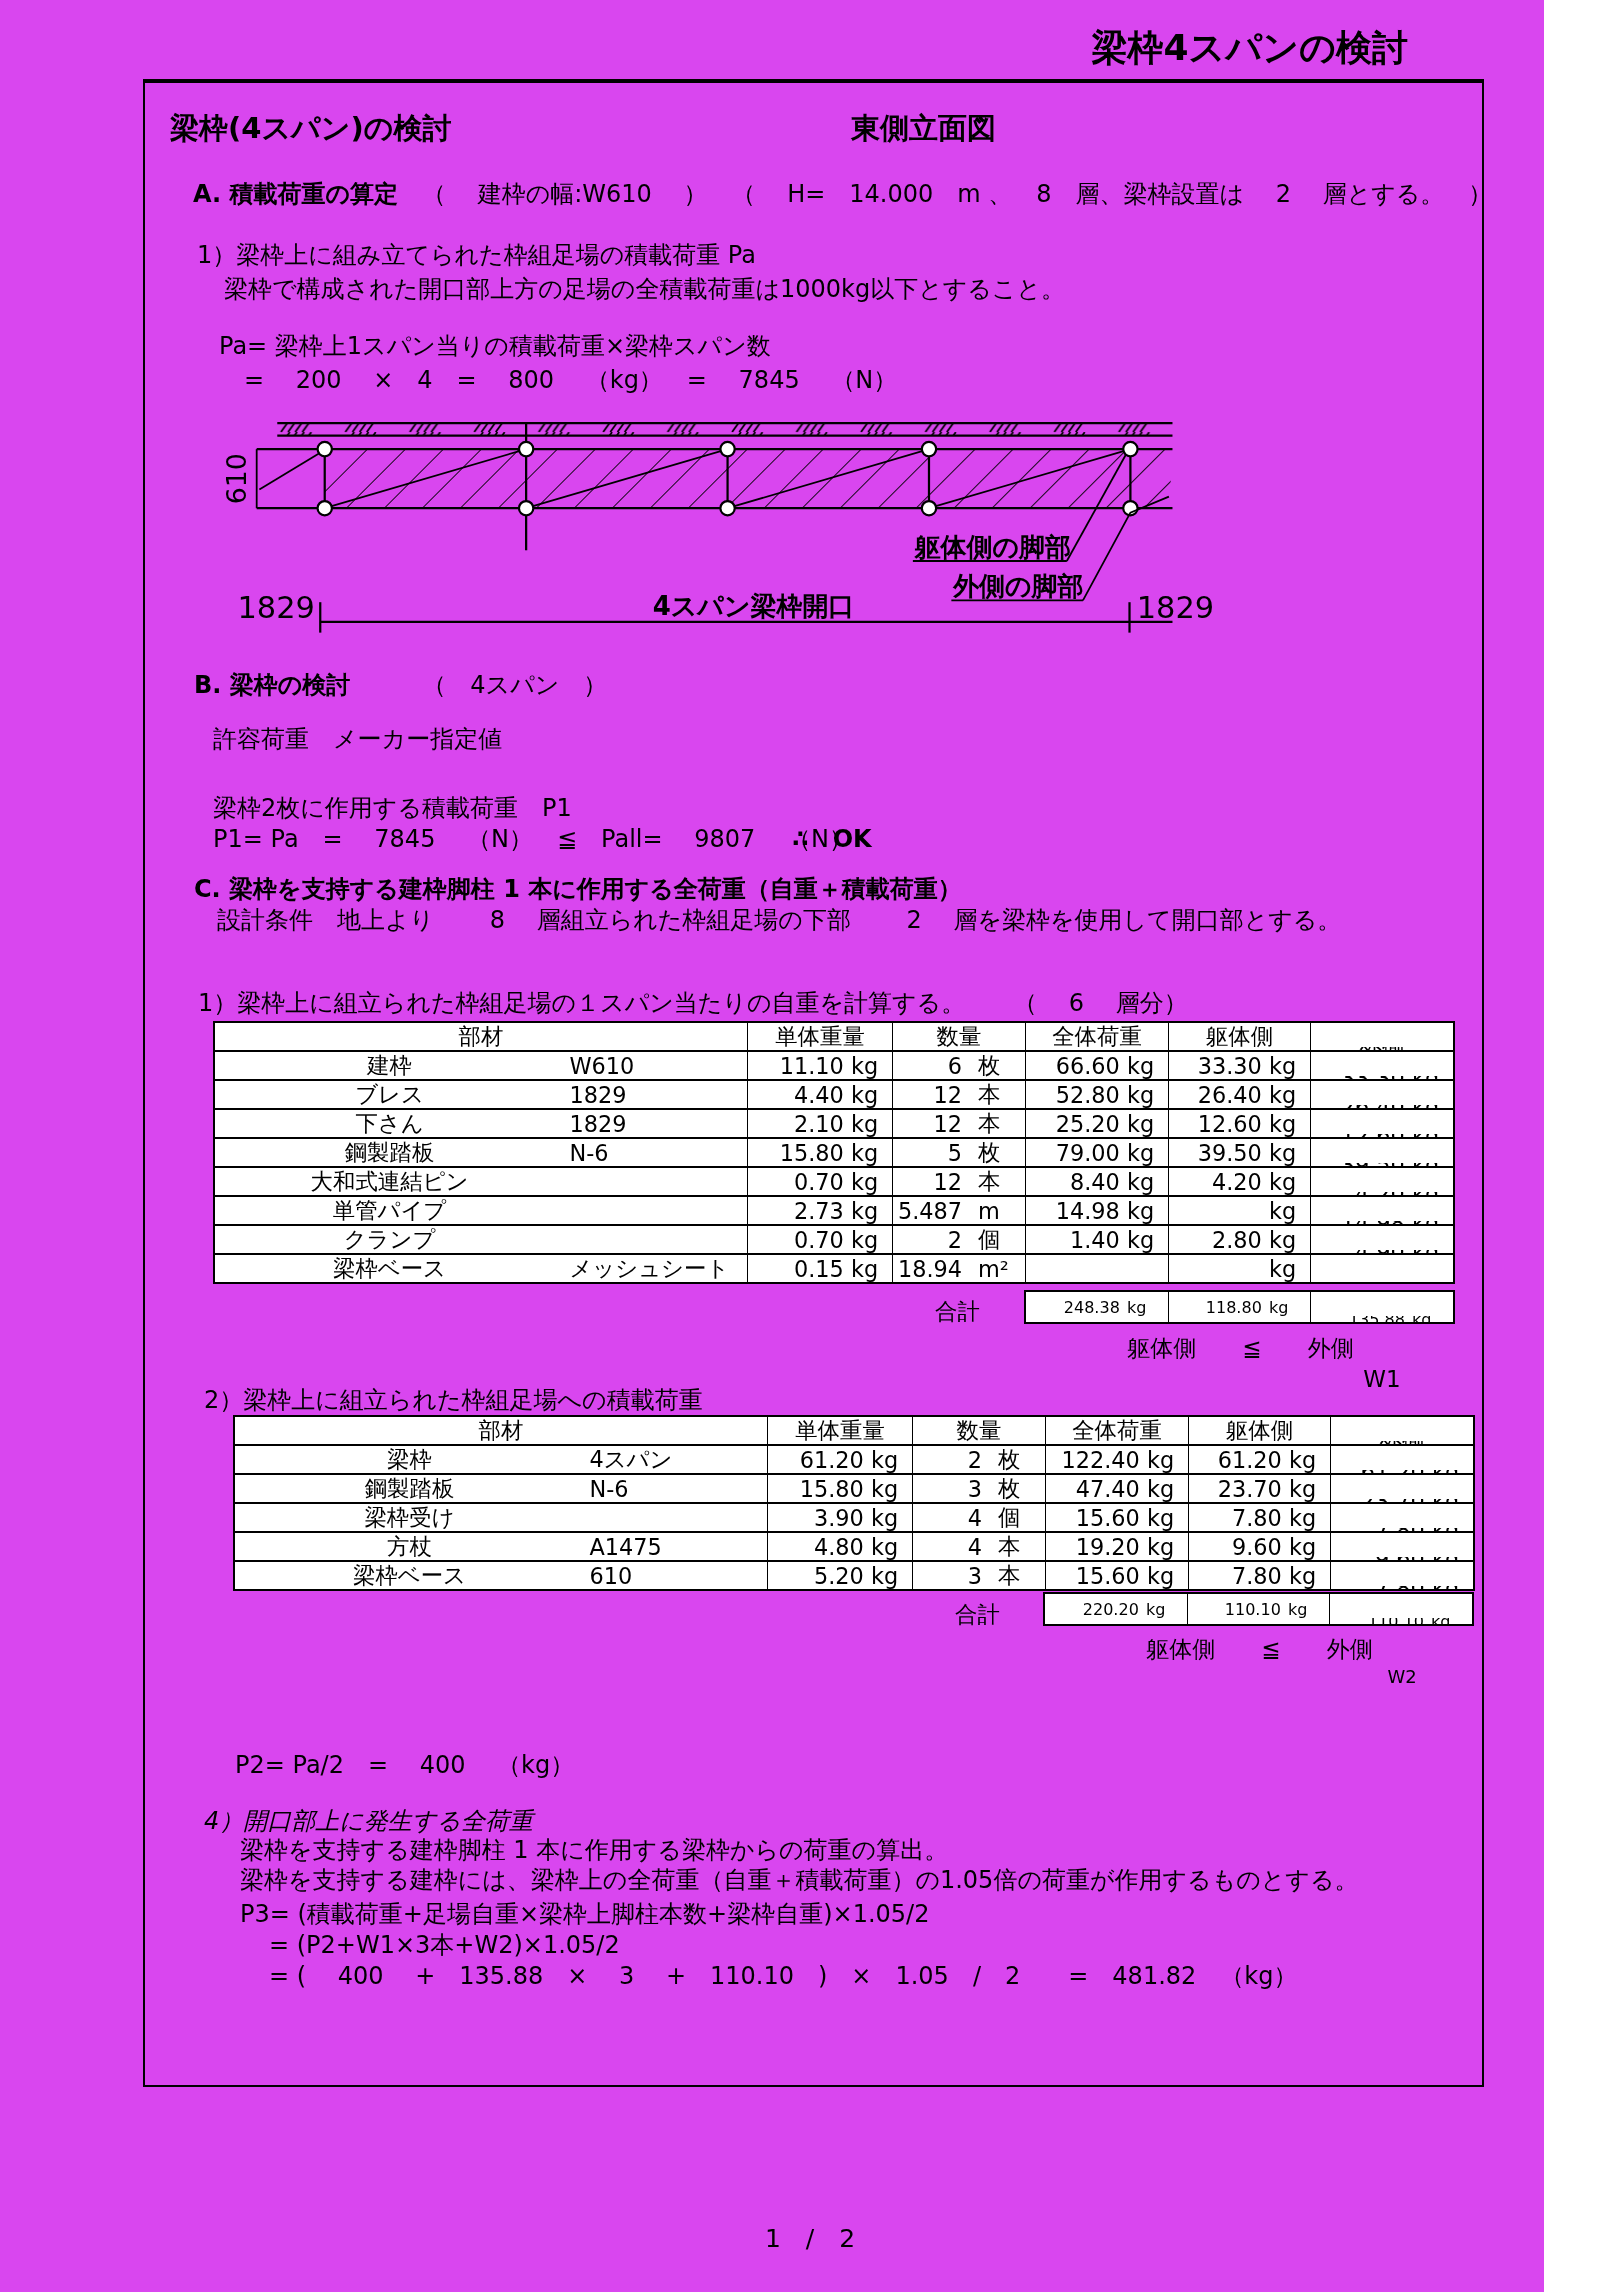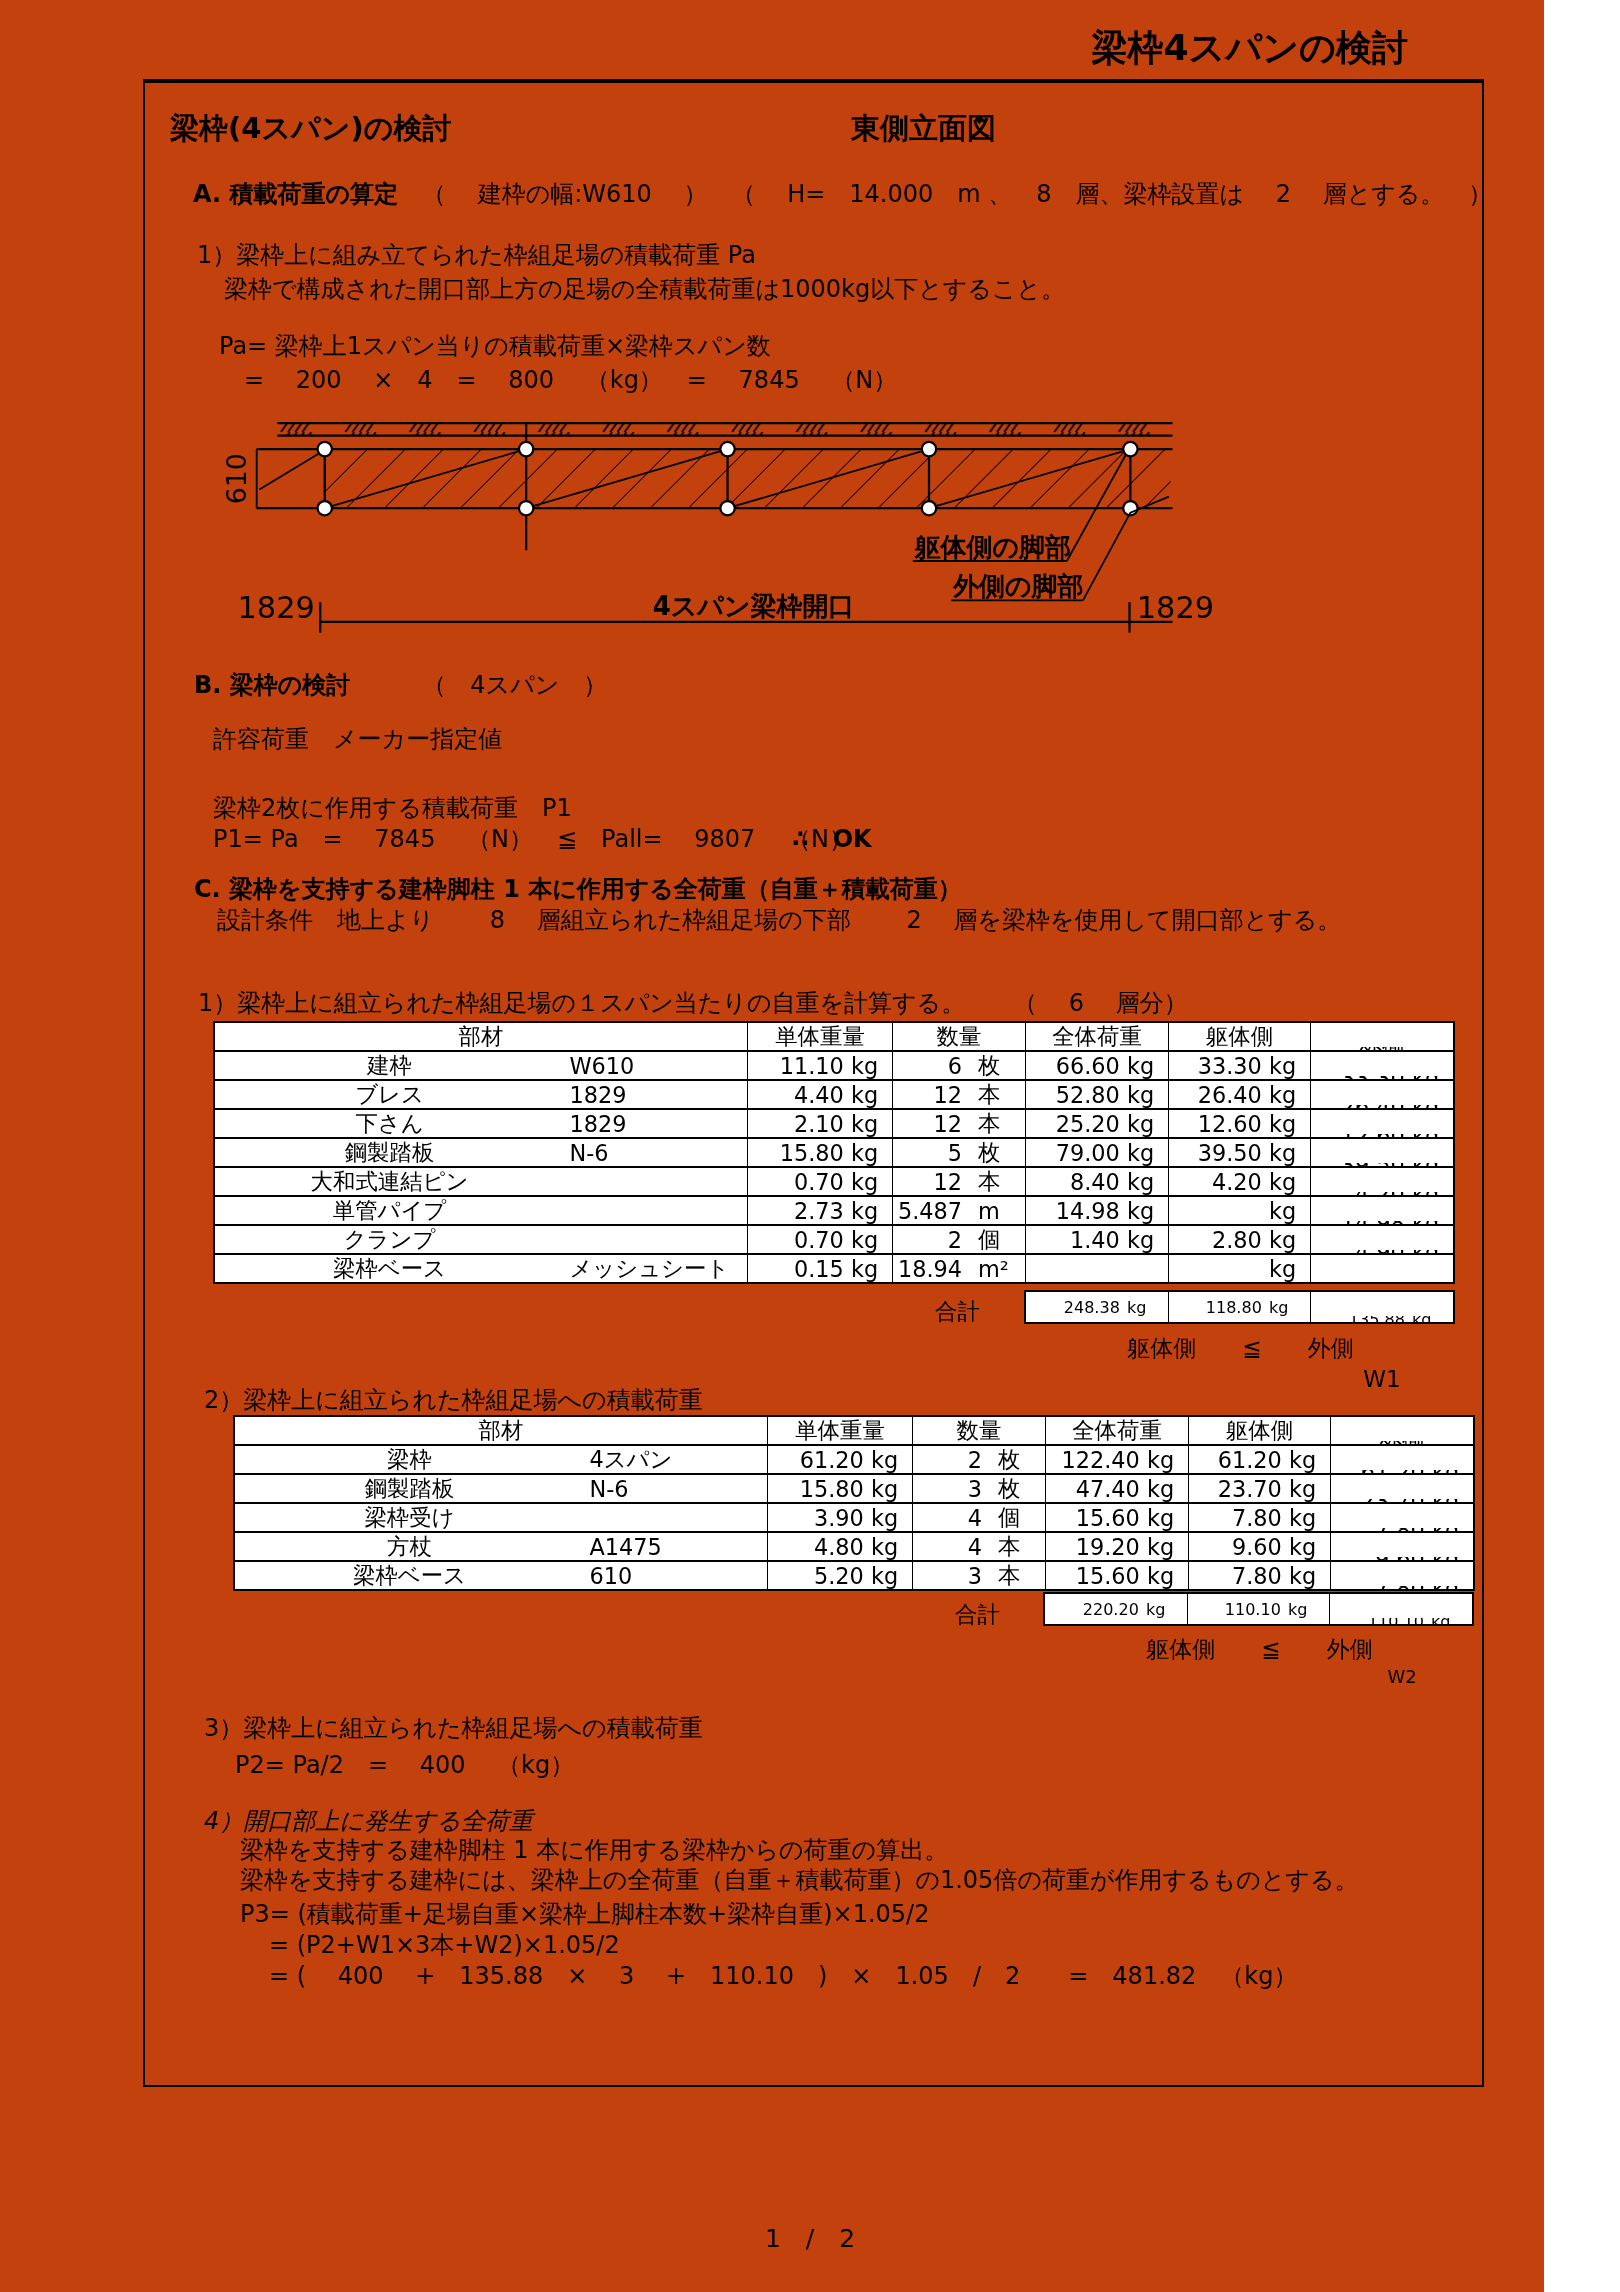--- a/index.html
+++ b/index.html
@@ -1,16 +1,16 @@
 <!DOCTYPE html>
 <html style="font-size:14.3px"><head>
 <meta charset="utf-8">
 <style>
   html,body{margin:0;padding:0;background:#fff;}
-  .page{position:relative;width:1544px;height:2293px;background:#c2410c;color:#000;
+  .page{position:relative;width:1544px;height:2293px;background:#d946ef;color:#000;
         font-family:"DejaVu Sans","Liberation Sans",sans-serif;overflow:hidden;}
   .txt{position:absolute;font-size:24px;line-height:1.25;white-space:pre;color:#000;}
   .b{font-weight:bold;}
   .fs32{font-size:29px;}
   .fs40{font-size:36px;}
   .frame{position:absolute;left:143px;top:79px;width:1341px;height:2008px;
          border:2.7px solid #000;border-top-width:4.5px;box-sizing:border-box;}
   
   .t{position:absolute;border:2.7px solid #000;box-sizing:content-box;background:#fff;}
   .tr{display:flex;height:27px;border-bottom:2.7px solid #000;align-items:stretch;}
@@ -274,21 +274,20 @@
   </div>
   <div class="txt center" style="left:911px;top:1600px;width:133px;font-size:22.4px;">合計</div>
   <div class="totbox" style="left:1043px;top:1592px;">
     <div class="c w-tot"><span class="v">220.20</span><span class="u">kg</span></div>
     <div class="c w-body"><span class="v">110.10</span><span class="u">kg</span></div>
     <div class="c w-out"><span class="v">110.10</span><span class="u">kg</span></div>
   </div>
   <div class="txt center" style="left:1043px;top:1635px;width:433px;font-size:23px;">躯体側　　≦　　外側</div>
   <div class="txt center" style="left:1331px;top:1666px;width:142px;font-size:18px;">W2</div>
 
-  <div class="txt" style="left:204px;top:1713px;">3）梁枠上に組立られた枠組足場への積載荷重</div>
   <div class="txt" style="left:235px;top:1750px;">P2= Pa/2　=　 400 　（kg）</div>
   <div class="txt" style="left:204px;top:1806px;font-style:italic;">4）開口部上に発生する全荷重</div>
   <div class="txt" style="left:240px;top:1835px;">梁枠を支持する建枠脚柱 1 本に作用する梁枠からの荷重の算出。</div>
   <div class="txt" style="left:240px;top:1865px;">梁枠を支持する建枠には、梁枠上の全荷重（自重＋積載荷重）の1.05倍の荷重が作用するものとする。</div>
   <div class="txt" style="left:240px;top:1899px;">P3= (積載荷重+足場自重×梁枠上脚柱本数+梁枠自重)×1.05/2</div>
   <div class="txt" style="left:269px;top:1930px;">= (P2+W1×3本+W2)×1.05/2</div>
   <div class="txt" style="left:269px;top:1961px;">= (　 400 　+　135.88　×　 3 　+　110.10　)　×　1.05　/　2　　=　481.82　（kg）</div>
 
   <div class="txt center" style="left:0;top:2223px;width:1620px;font-size:25px;">1　/　2</div>
 

